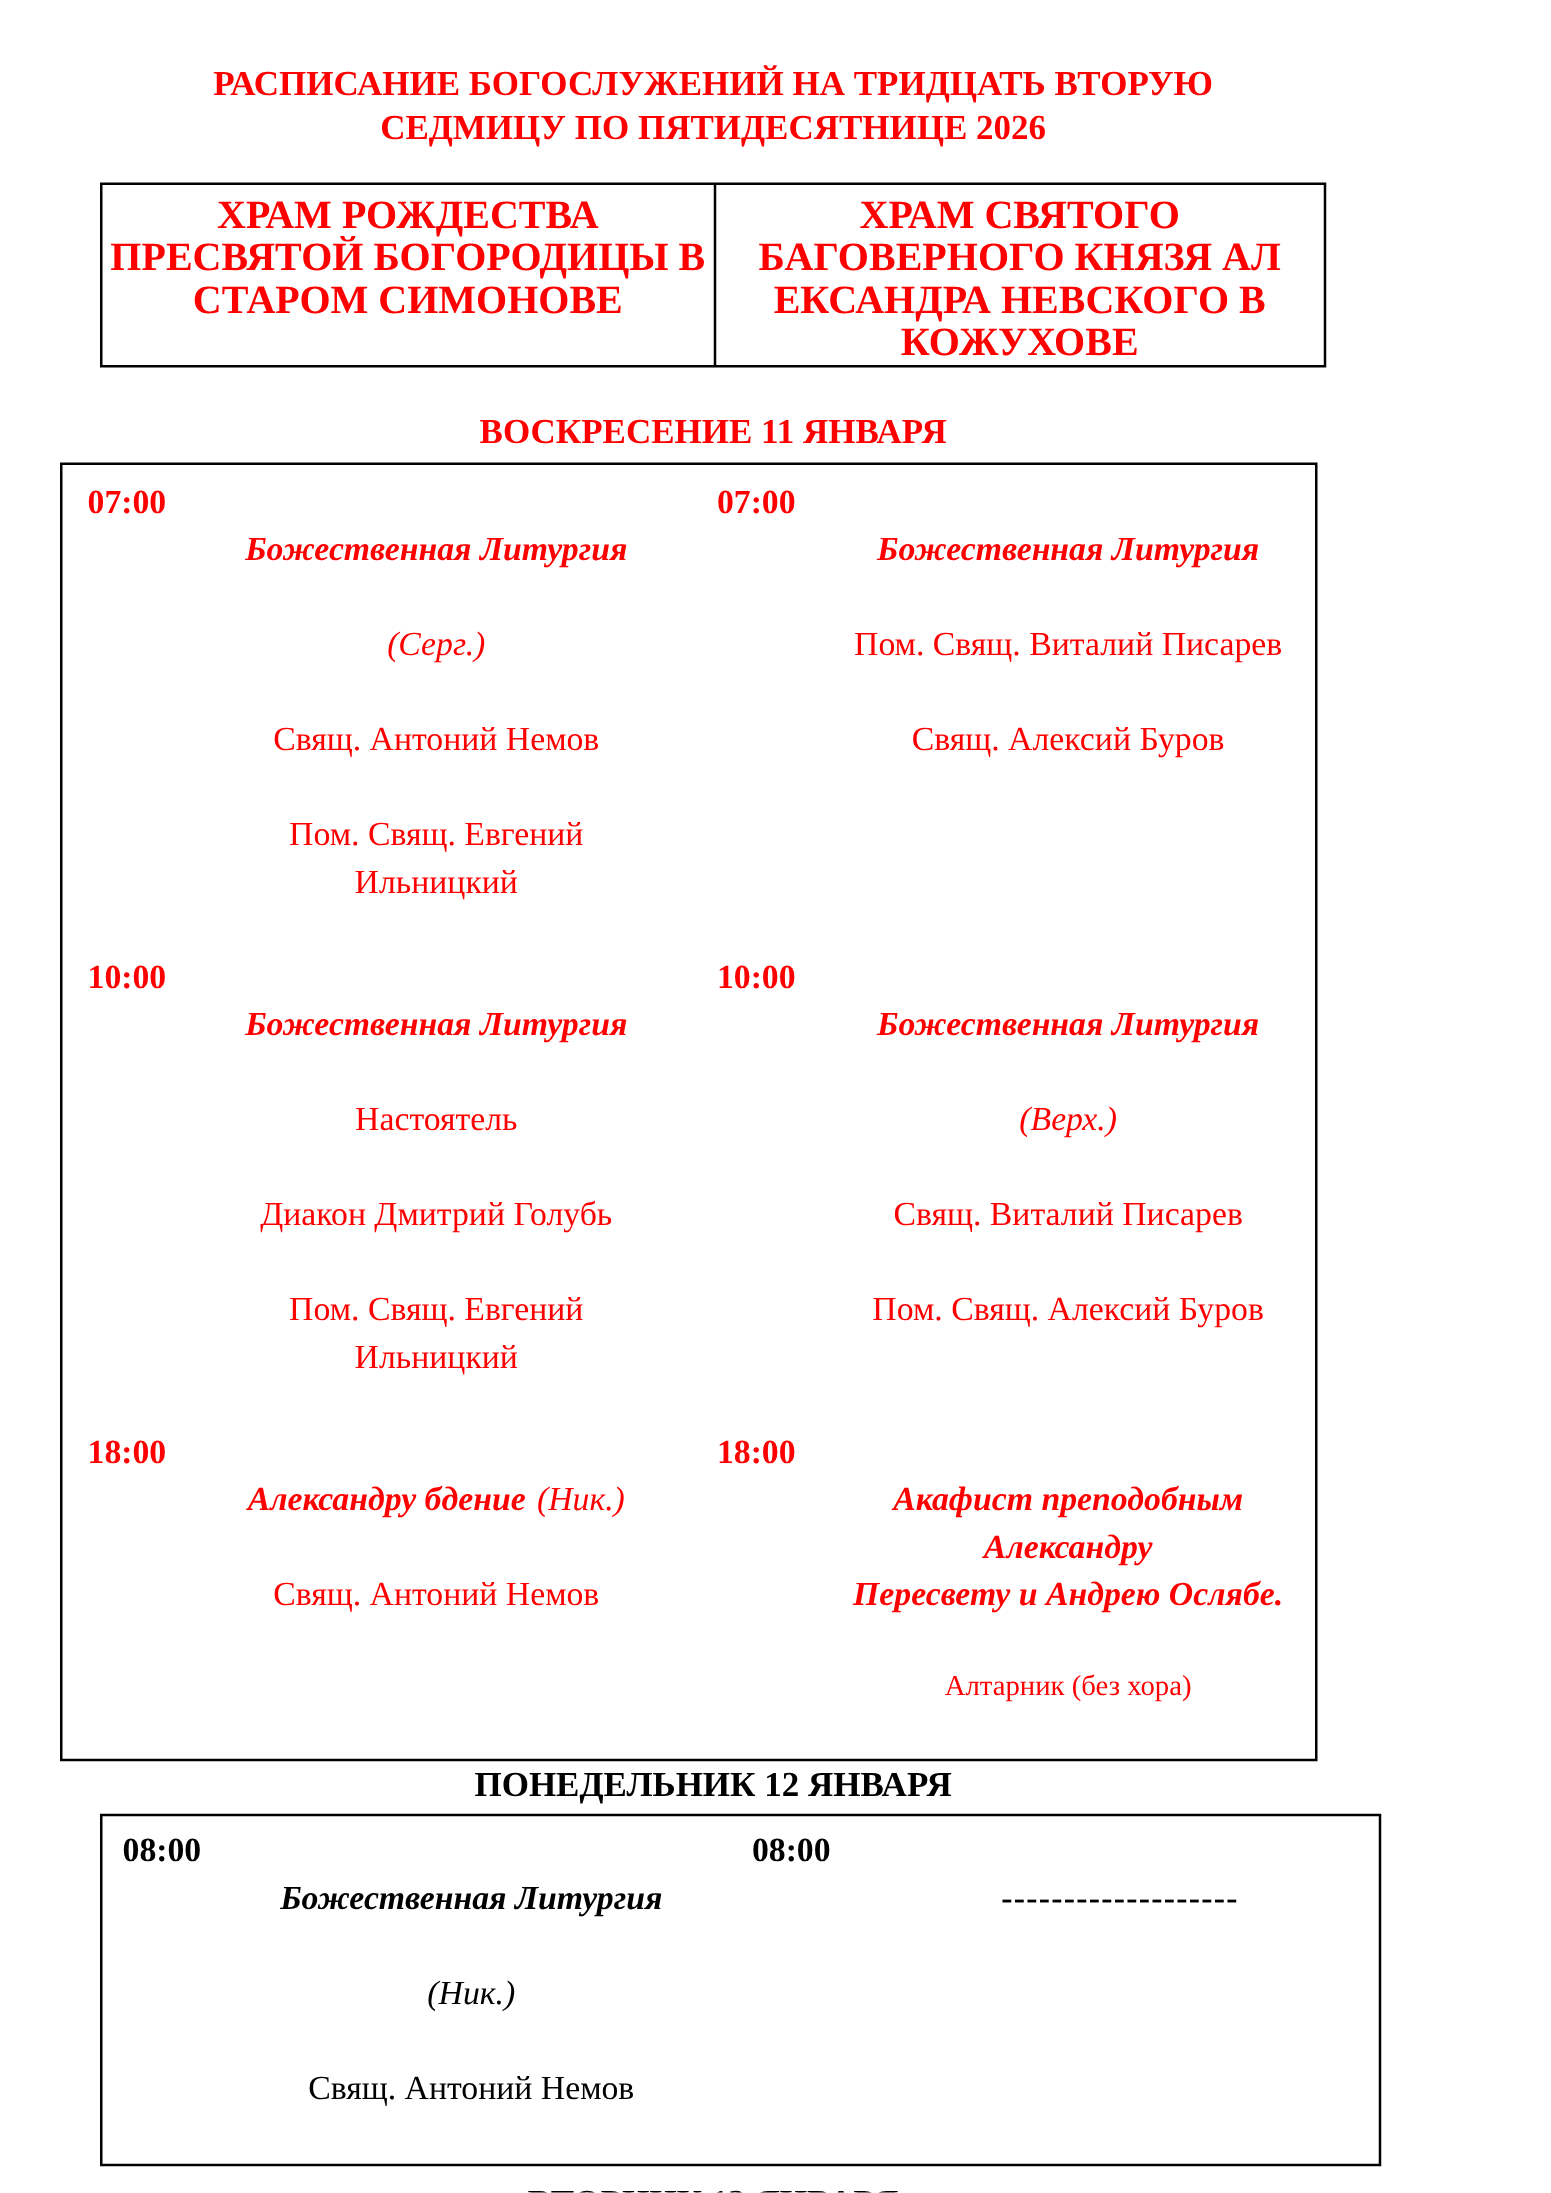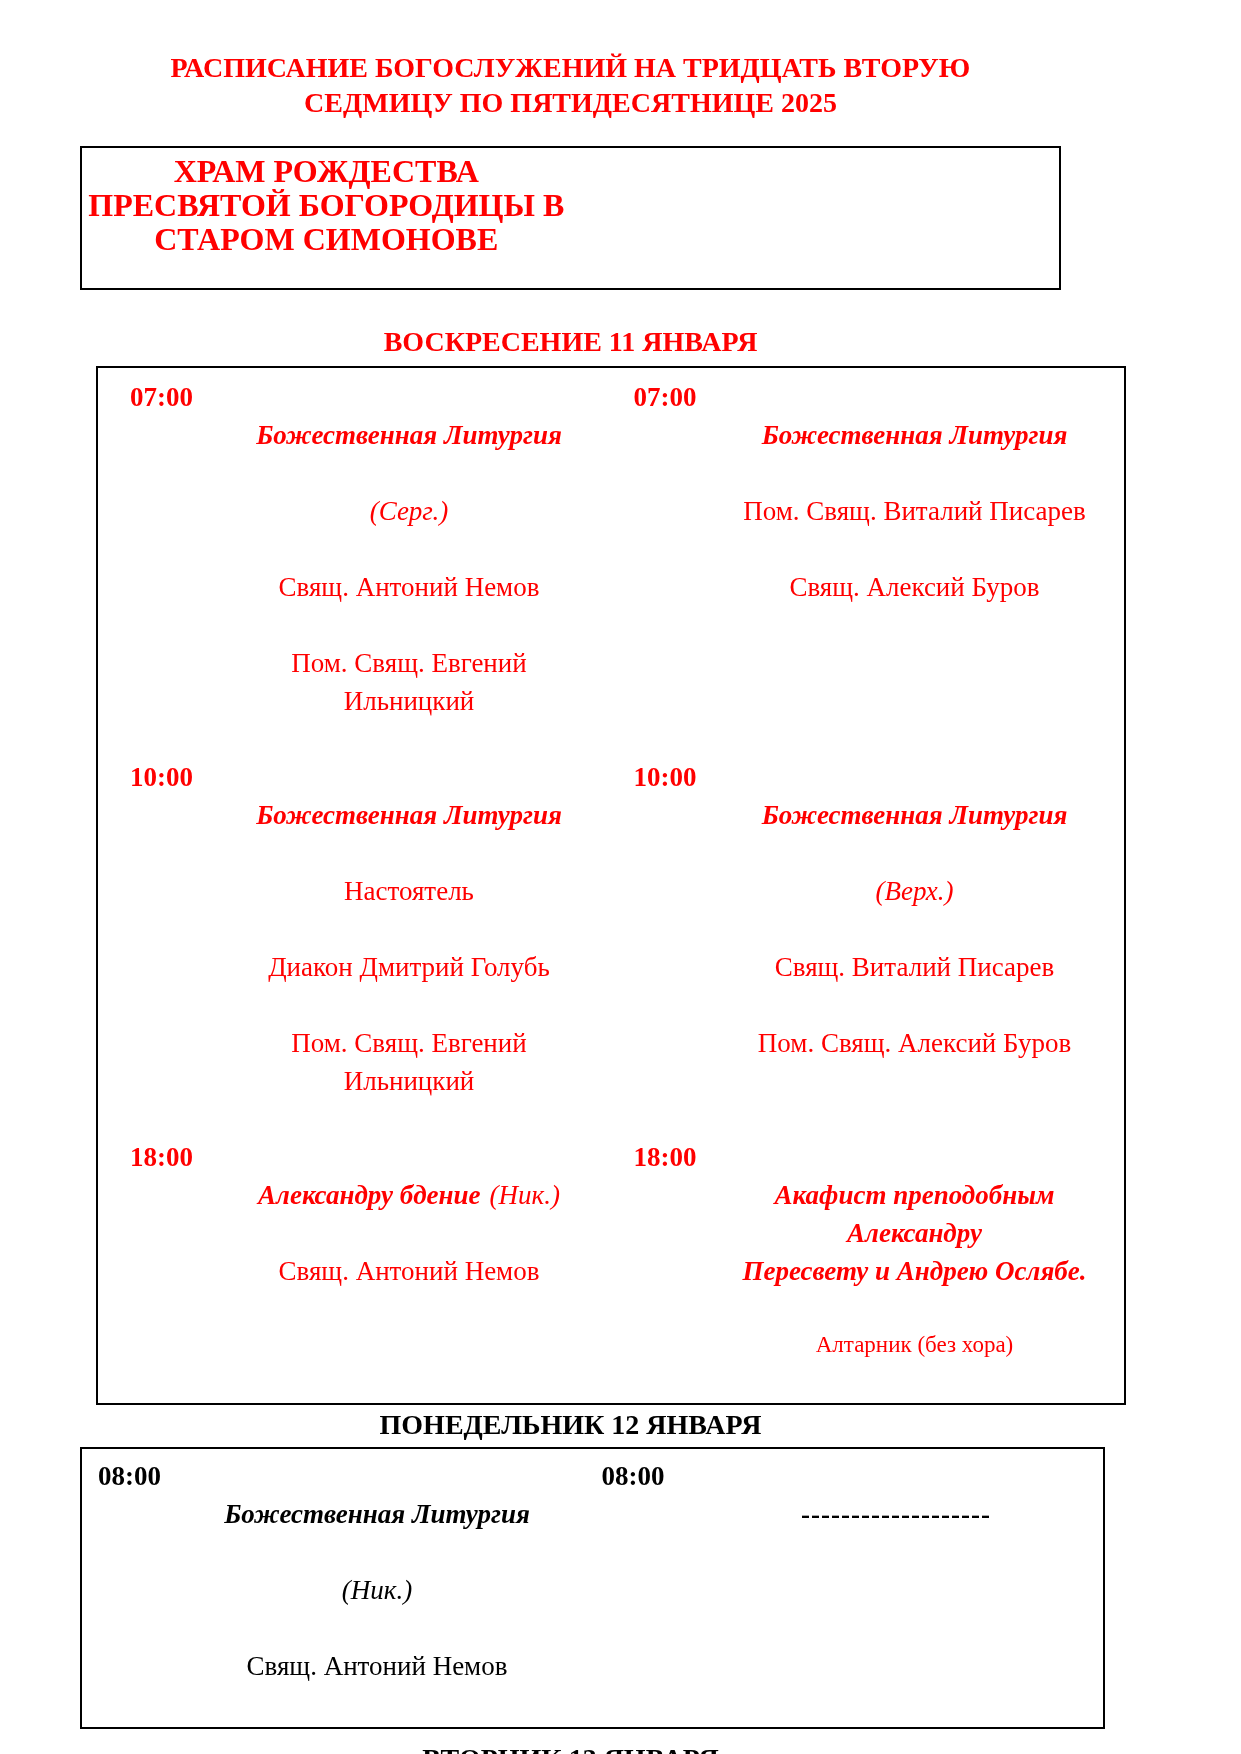--- a/index.html
+++ b/index.html
@@ -24,46 +24,50 @@
   }
   .church + .church{border-left:2px solid #000;}
   .day-heading{
     width:981px;margin:34px 0 6px 80px;text-align:center;
     font-weight:bold;font-size:28px;line-height:36px;
   }
   .day-heading.red{color:var(--red);}
   .day-heading.mon{margin:2px 0 4px 80px;}
   .day-heading.tue{margin:12px 0 30px 80px;}
   .sched{border:2px solid #000;box-sizing:content-box;background:#fff;}
-  #sunday-table{width:994px;margin-left:96px;padding:10px 16px 4px;color:var(--red);}
+  #sunday-table{width:994px;margin-left:48px;padding:10px 4px 4px;color:var(--red);}
   #monday-table{width:1021px;margin-left:80px;padding:8px 0 4px;}
   .srow{display:grid;grid-template-columns:95px 400px 112px 1fr;align-items:start;}
   #sunday-table .srow.r1{min-height:244px;}
   #sunday-table .srow.r2{min-height:234px;}
   #monday-table .srow{min-height:212px;}
   .time{font-weight:bold;font-size:27px;line-height:38px;text-align:center;}
   .cell{font-size:27px;line-height:38px;text-align:center;white-space:pre-line;}
   .svc{font-weight:bold;font-style:italic;}
   .plc{font-style:italic;}
   .inline{margin-left:9px;}
   .note-small{font-size:23px;line-height:33px;}
   .dashes{font-weight:bold;letter-spacing:1px;}
 </style>
 </head>
 <body>
 
 <div>
 
   <div class="title">РАСПИСАНИЕ БОГОСЛУЖЕНИЙ НА ТРИДЦАТЬ ВТОРУЮ
-СЕДМИЦУ ПО ПЯТИДЕСЯТНИЦЕ 2025</div>
+СЕДМИЦУ ПО ПЯТИДЕСЯТНИЦЕ 2026</div>
 
   <div class="churches">
     <div class="church">ХРАМ РОЖДЕСТВА
 ПРЕСВЯТОЙ БОГОРОДИЦЫ В
 СТАРОМ СИМОНОВЕ</div>
+    <div class="church">ХРАМ СВЯТОГО
+БАГОВЕРНОГО КНЯЗЯ АЛ
+ЕКСАНДРА НЕВСКОГО В
+КОЖУХОВЕ</div>
   </div>
 
   <div class="day-heading red">ВОСКРЕСЕНИЕ 11 ЯНВАРЯ</div>
 
   <div class="sched" id="sunday-table">
 
     <div class="srow r1">
       <div class="time">07:00</div>
       <div class="cell">
         <div class="svc">Божественная Литургия</div>

